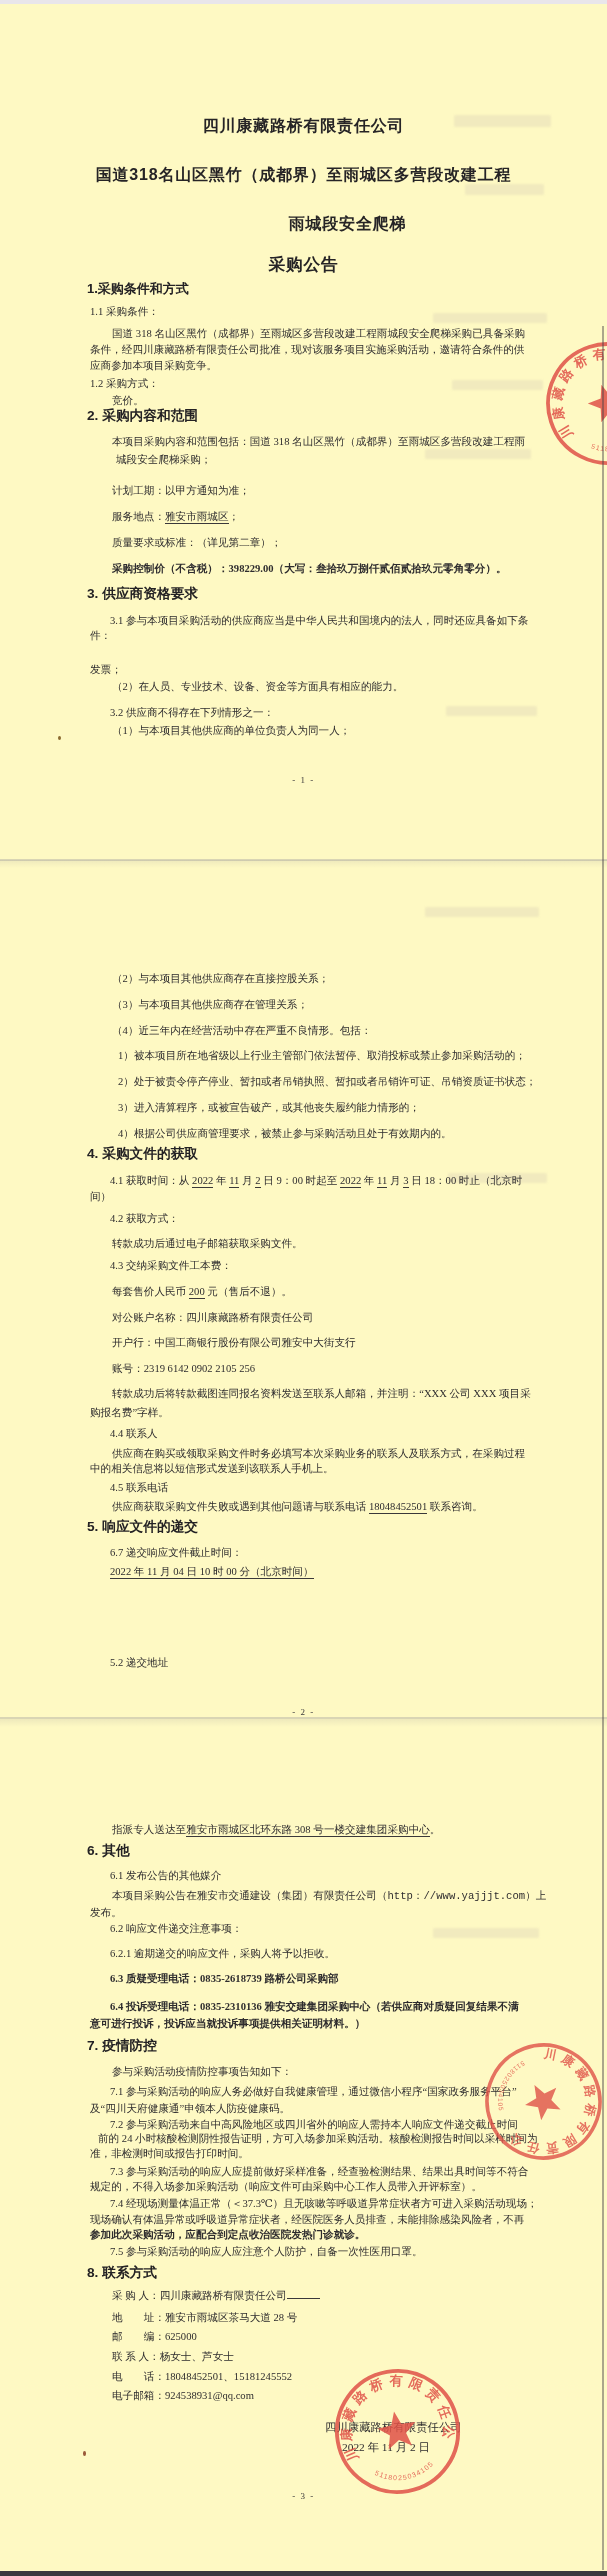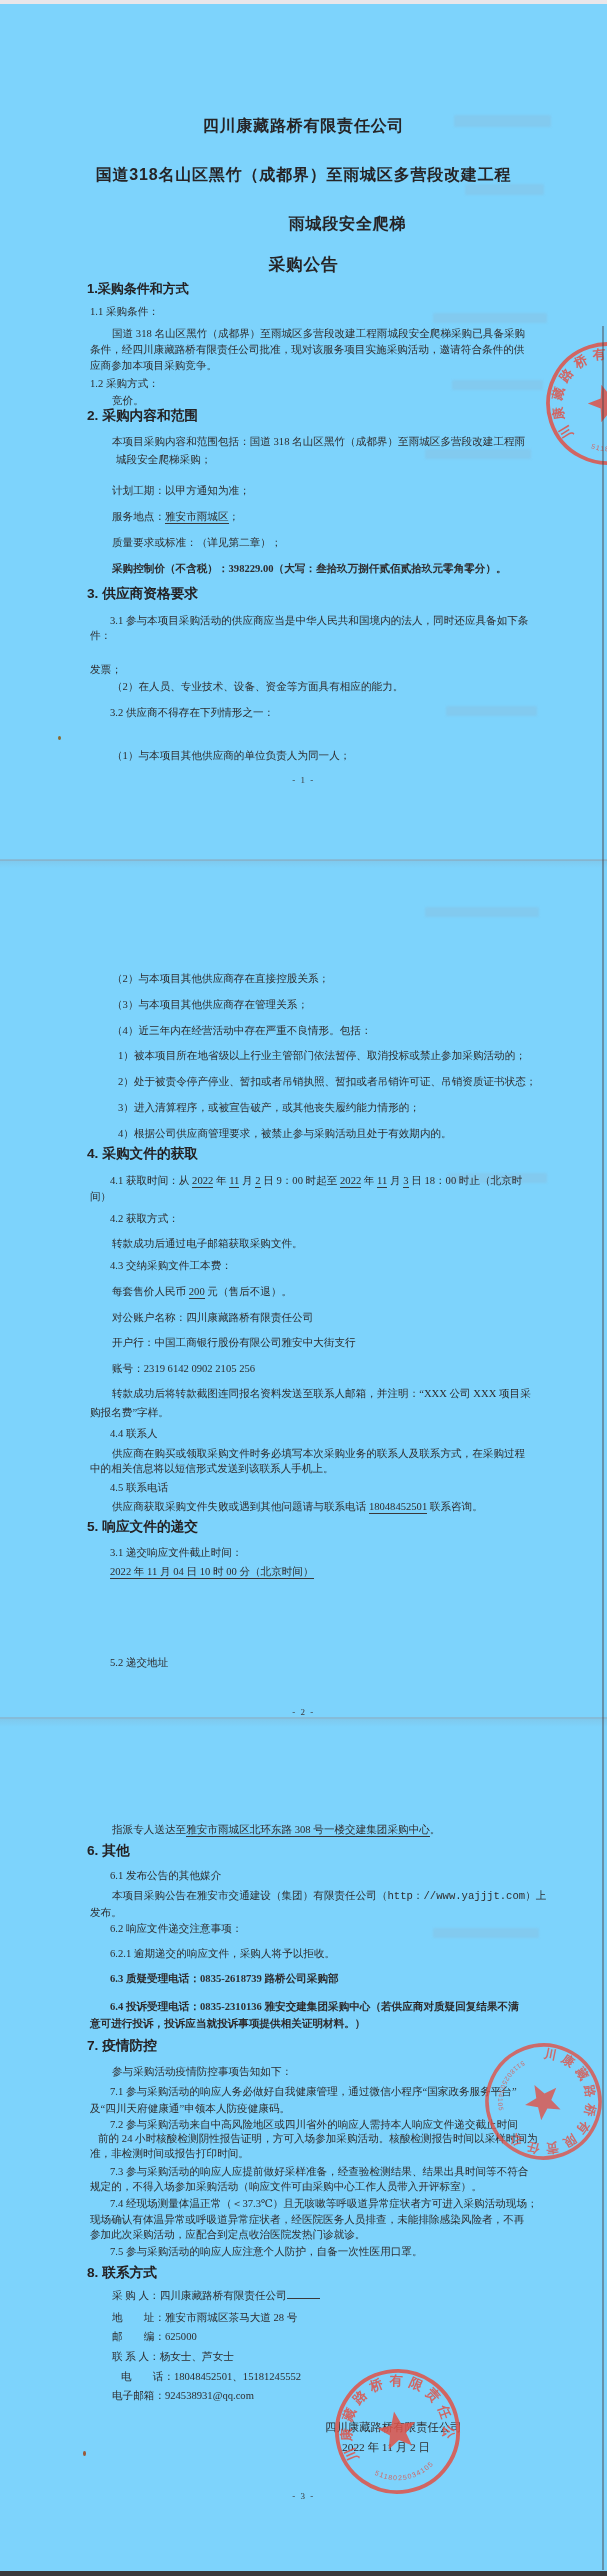--- a/index.html
+++ b/index.html
@@ -1,18 +1,18 @@
 <!DOCTYPE html>
 <html style="font-size:12px"><head>
 <meta charset="utf-8">
 <style>
   html,body{margin:0;padding:0;background:#e8e5e8;}
   .scan{
     position:relative;width:607px;height:2576px;margin:0 auto;
-    background:#7dd3fc;overflow:hidden;
+    background:#fef9c3;overflow:hidden;
     font-family:"Liberation Serif","DejaVu Serif",serif;color:#2e2c2e;
   }
   .line{position:absolute;font-size:10.6px;line-height:15px;white-space:nowrap;color:#2e2c2e;}
   .x1{left:90px;}  
   .x2{left:112px;}  
   .x3{left:110px;}  
   .x4{left:118px;}  
   .center{left:0;width:607px;text-align:center;}
   .title{font-family:"Liberation Sans","DejaVu Sans",sans-serif;font-weight:bold;font-size:16px;color:#262426;letter-spacing:0.8px;}
   .h{font-family:"Liberation Sans","DejaVu Sans",sans-serif;font-weight:bold;font-size:13.7px;color:#242224;left:87px;}
@@ -68,21 +68,21 @@
   <div class="line x2" style="top:535px;">质量要求或标准：（详见第二章）；</div>
   <div class="line x2 b" style="top:561px;">采购控制价（不含税）：398229.00（大写：叁拾玖万捌仟贰佰贰拾玖元零角零分）。</div>
 
   <div class="line h" style="top:586px;">3. 供应商资格要求</div>
   <div class="line x3" style="top:613px;">3.1 参与本项目采购活动的供应商应当是中华人民共和国境内的法人，同时还应具备如下条</div>
   <div class="line x1" style="top:628px;">件：</div>
   <div class="line x1" style="top:662px;">发票；</div>
   <div class="line x2" style="top:679px;">（2）在人员、专业技术、设备、资金等方面具有相应的能力。</div>
   <div class="line x3" style="top:705px;">3.2 供应商不得存在下列情形之一：</div>
   <div class="speck" style="left:58px;top:736px;width:3px;height:3.8px;background:#8a6a30;"></div>
-  <div class="line x2" style="top:748px;">（1）与本项目其他供应商的单位负责人为同一人；</div>
+  <div class="line x2" style="top:723px;">（1）与本项目其他供应商的单位负责人为同一人；</div>
   <div class="line center pg" style="top:773px;">- 1 -</div>
 
   <div class="divider" style="top:859px;"></div>
   <div class="divider-shadow" style="top:860px;"></div>
 
   <div class="line x2" style="top:971px;">（2）与本项目其他供应商存在直接控股关系；</div>
   <div class="line x2" style="top:997px;">（3）与本项目其他供应商存在管理关系；</div>
   <div class="line x2" style="top:1023px;">（4）近三年内在经营活动中存在严重不良情形。包括：</div>
   <div class="line x4" style="top:1048px;">1）被本项目所在地省级以上行业主管部门依法暂停、取消投标或禁止参加采购活动的；</div>
   <div class="line x4" style="top:1074px;">2）处于被责令停产停业、暂扣或者吊销执照、暂扣或者吊销许可证、吊销资质证书状态；</div>
@@ -101,21 +101,21 @@
   <div class="line x2" style="top:1361px;">账号：2319 6142 0902 2105 256</div>
   <div class="line x2" style="top:1386px;">转款成功后将转款截图连同报名资料发送至联系人邮箱，并注明：“XXX 公司 XXX 项目采</div>
   <div class="line x1" style="top:1405px;">购报名费”字样。</div>
   <div class="line x3" style="top:1426px;">4.4 联系人</div>
   <div class="line x2" style="top:1446px;">供应商在购买或领取采购文件时务必填写本次采购业务的联系人及联系方式，在采购过程</div>
   <div class="line x1" style="top:1461px;">中的相关信息将以短信形式发送到该联系人手机上。</div>
   <div class="line x3" style="top:1480px;">4.5 联系电话</div>
   <div class="line x2" style="top:1499px;"><span>供应商获取采购文件失败或遇到其他问题请与联系电话 </span><span class="u">18048452501</span><span> 联系咨询。</span></div>
 
   <div class="line h" style="top:1519px;">5. 响应文件的递交</div>
-  <div class="line x3" style="top:1545px;">3.1 递交响应文件截止时间：</div>
+  <div class="line x3" style="top:1545px;">6.7 递交响应文件截止时间：</div>
   <div class="line x3" style="top:1564px;"><span class="u">2022 年 11 月 04 日 10 时 00 分（北京时间）</span></div>
   <div class="line x3" style="top:1655px;">5.2 递交地址</div>
   <div class="line center pg" style="top:1705px;">- 2 -</div>
 
   <div class="divider" style="top:1717px;"></div>
   <div class="divider-shadow" style="top:1719px;"></div>
 
   <div class="line x2" style="top:1822px;"><span>指派专人送达至</span><span class="u">雅安市雨城区北环东路 308 号一楼交建集团采购中心</span><span>。</span></div>
 
   <div class="line h" style="top:1843px;">6. 其他</div>
@@ -132,29 +132,29 @@
   <div class="line x2" style="top:2064px;">参与采购活动疫情防控事项告知如下：</div>
   <div class="line x3" style="top:2084px;">7.1 参与采购活动的响应人务必做好自我健康管理，通过微信小程序“国家政务服务平台”</div>
   <div class="line x1" style="top:2101px;">及“四川天府健康通”申领本人防疫健康码。</div>
   <div class="line x3" style="top:2117px;">7.2 参与采购活动来自中高风险地区或四川省外的响应人需持本人响应文件递交截止时间</div>
   <div class="line x1" style="top:2131px;margin-left:8px;">前的 24 小时核酸检测阴性报告证明，方可入场参加采购活动。核酸检测报告时间以采样时间为</div>
   <div class="line x1" style="top:2146px;">准，非检测时间或报告打印时间。</div>
   <div class="line x3" style="top:2164px;">7.3 参与采购活动的响应人应提前做好采样准备，经查验检测结果、结果出具时间等不符合</div>
   <div class="line x1" style="top:2179px;">规定的，不得入场参加采购活动（响应文件可由采购中心工作人员带入开评标室）。</div>
   <div class="line x3" style="top:2196px;">7.4 经现场测量体温正常（＜37.3℃）且无咳嗽等呼吸道异常症状者方可进入采购活动现场；</div>
   <div class="line x1" style="top:2212px;">现场确认有体温异常或呼吸道异常症状者，经医院医务人员排查，未能排除感染风险者，不再</div>
-  <div class="line x1" style="top:2227px;">参加此次采购活动，应配合到定点收治医院发热门诊就诊。</div>
+  <div class="line x1" style="top:2227px;font-weight:bold;">参加此次采购活动，应配合到定点收治医院发热门诊就诊。</div>
   <div class="line x3" style="top:2244px;">7.5 参与采购活动的响应人应注意个人防护，自备一次性医用口罩。</div>
 
   <div class="line h" style="top:2265px;">8. 联系方式</div>
   <div class="line x2" style="top:2288px;"><span>采 购 人：</span><span>四川康藏路桥有限责任公司</span><span class="blank-line"></span></div>
   <div class="line x2" style="top:2310px;">地　　址：雅安市雨城区茶马大道 28 号</div>
   <div class="line x2" style="top:2329px;">邮　　编：625000</div>
   <div class="line x2" style="top:2349px;">联 系 人：杨女士、芦女士</div>
-  <div class="line x2" style="top:2369px;margin-left:9px;">电　　话：18048452501、15181245552</div>
+  <div class="line x2" style="top:2369px;">电　　话：18048452501、15181245552</div>
   <div class="line x2" style="top:2388px;">电子邮箱：924538931@qq.com</div>
 
   <div class="speck" style="left:83px;top:2451px;width:3px;height:4.6px;background:#9a5a3a;"></div>
   <div class="line" style="left:325px;top:2420px;font-size:11.4px;">四川康藏路桥有限责任公司</div>
   <div class="line" style="left:342px;top:2440px;font-size:11.4px;">2022 年 11 月 2 日</div>
   <div class="line center pg" style="top:2489px;">- 3 -</div>
 
   <svg class="seal" style="left:539px;top:335px;transform:rotate(-18deg);" width="137" height="137" viewBox="-90 -90 180 180">
     <circle r="78" fill="none" stroke="#e05248" stroke-width="5"></circle>
     <polygon points="0,-26 6.5,-8.9 24.7,-8 10.5,3.4 15.3,21 0,11 -15.3,21 -10.5,3.4 -24.7,-8 -6.5,-8.9" fill="#e05248"></polygon>

